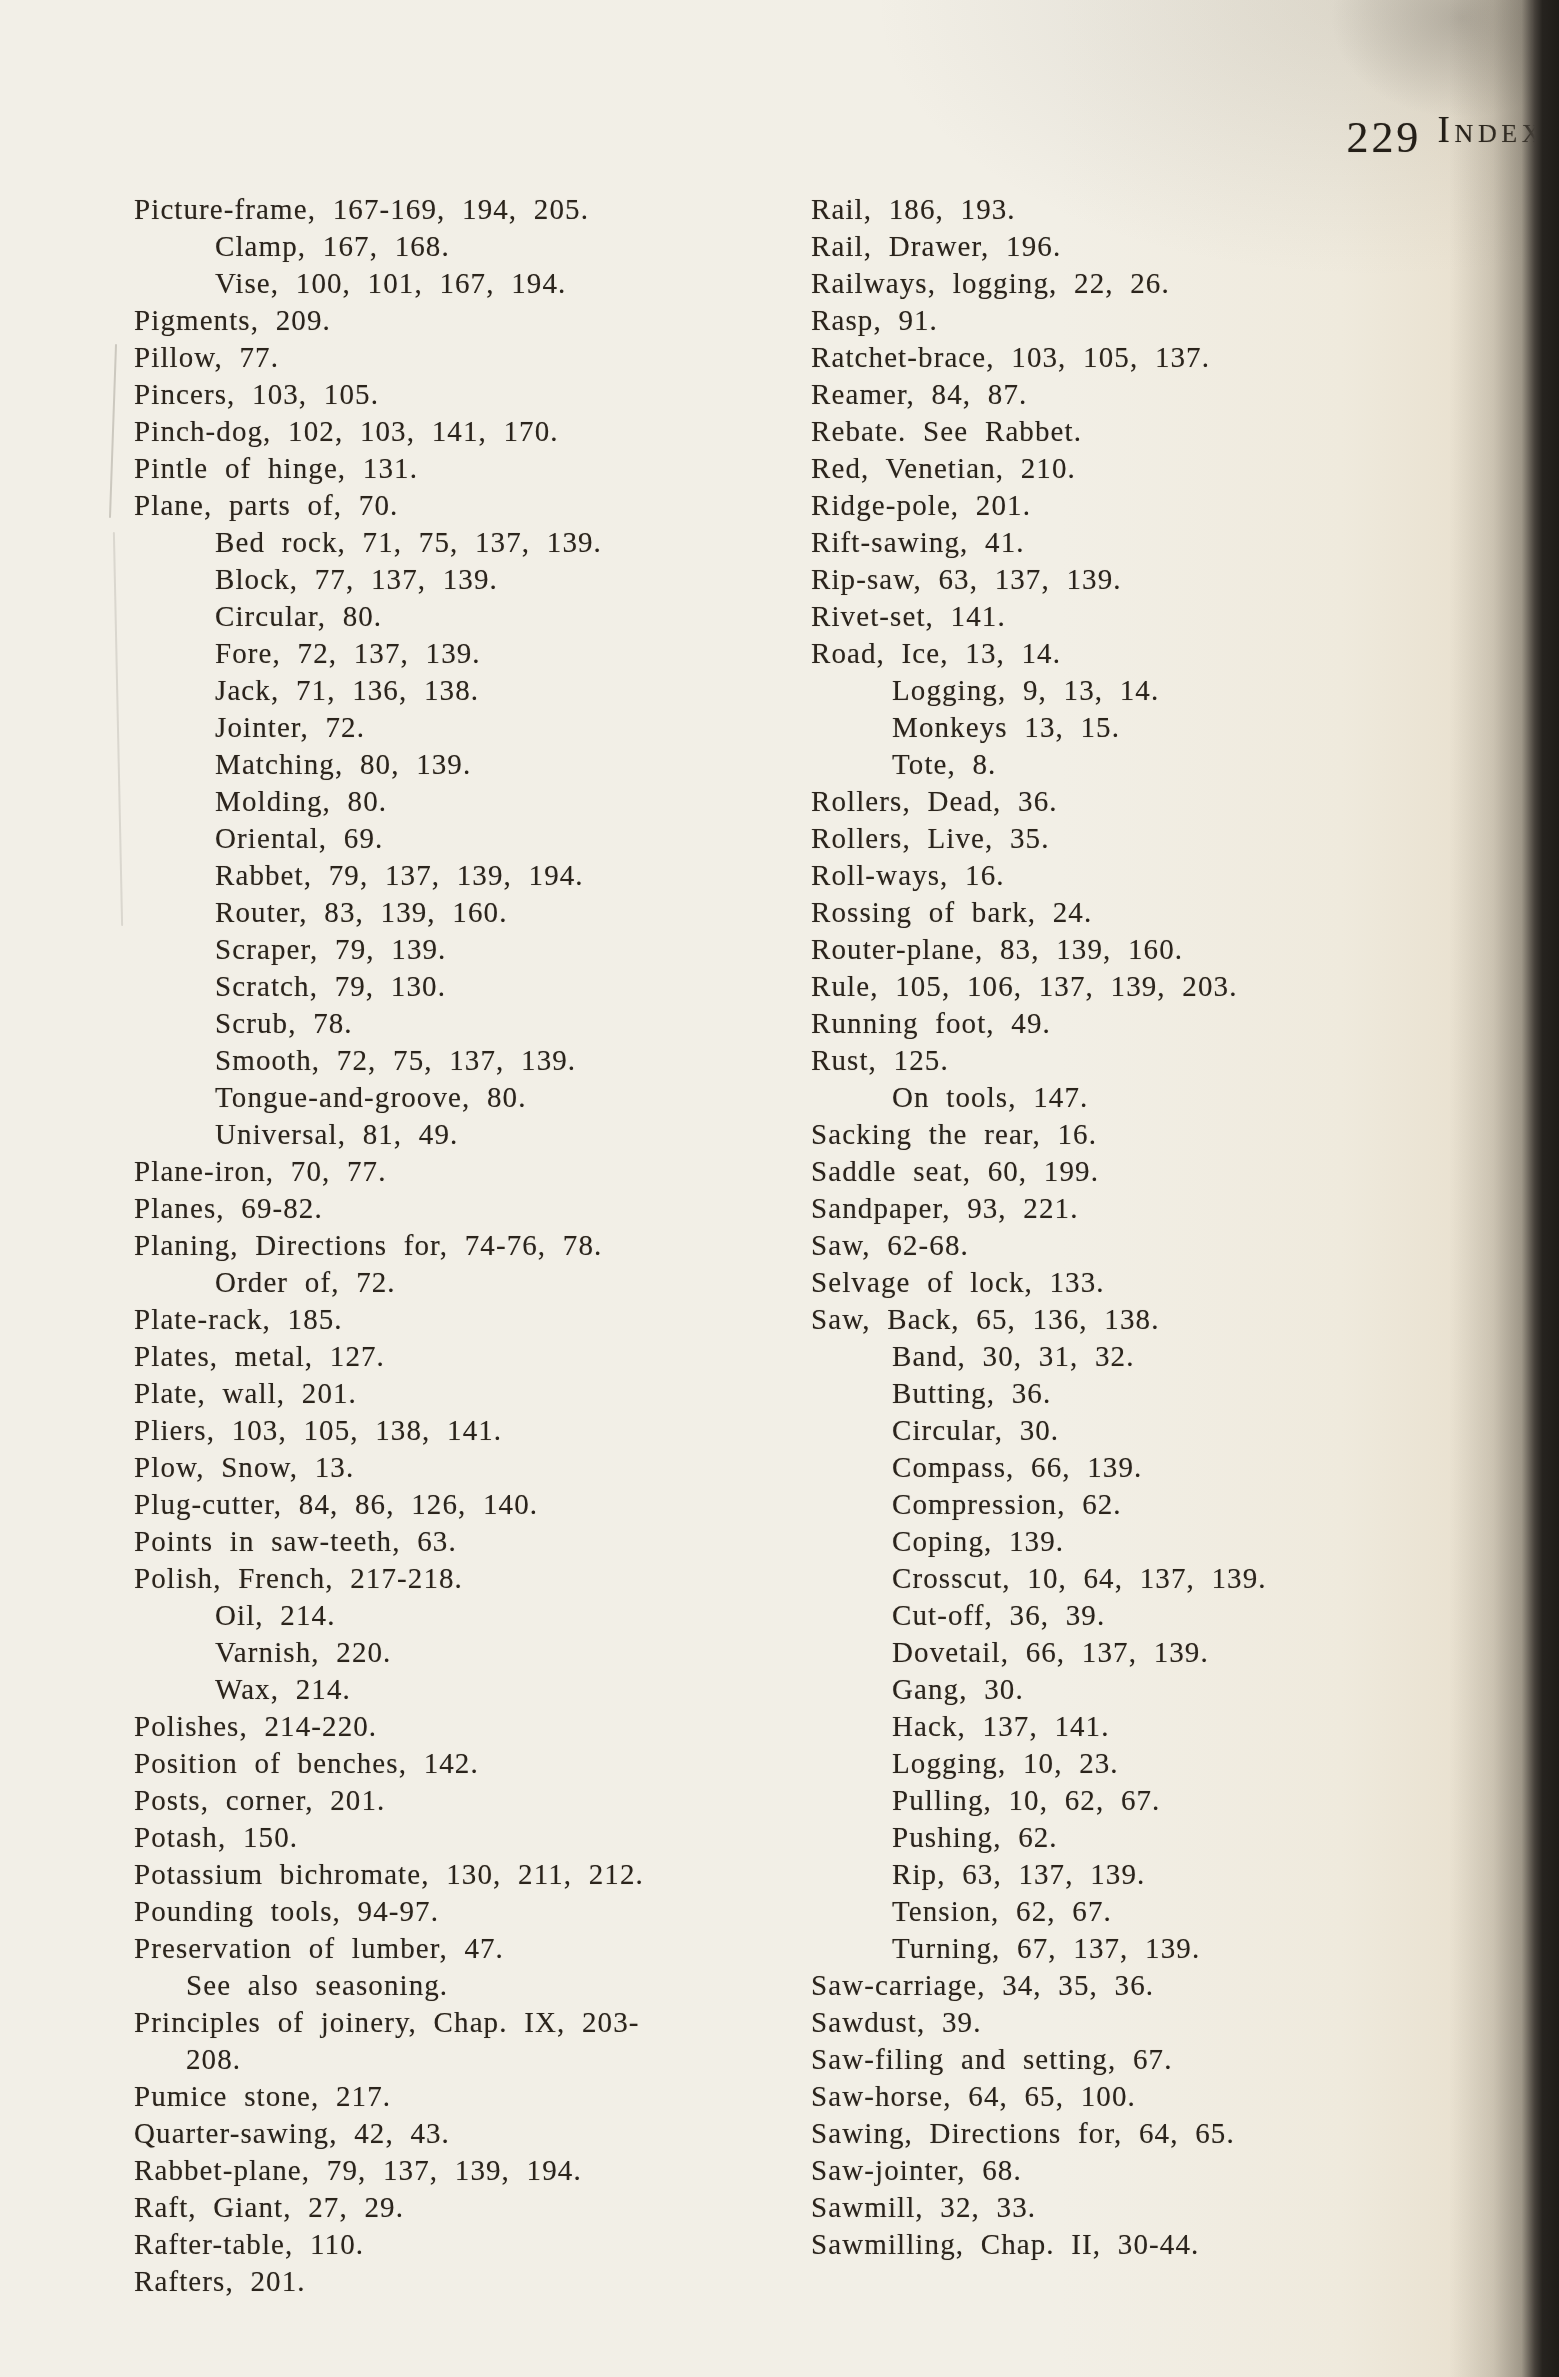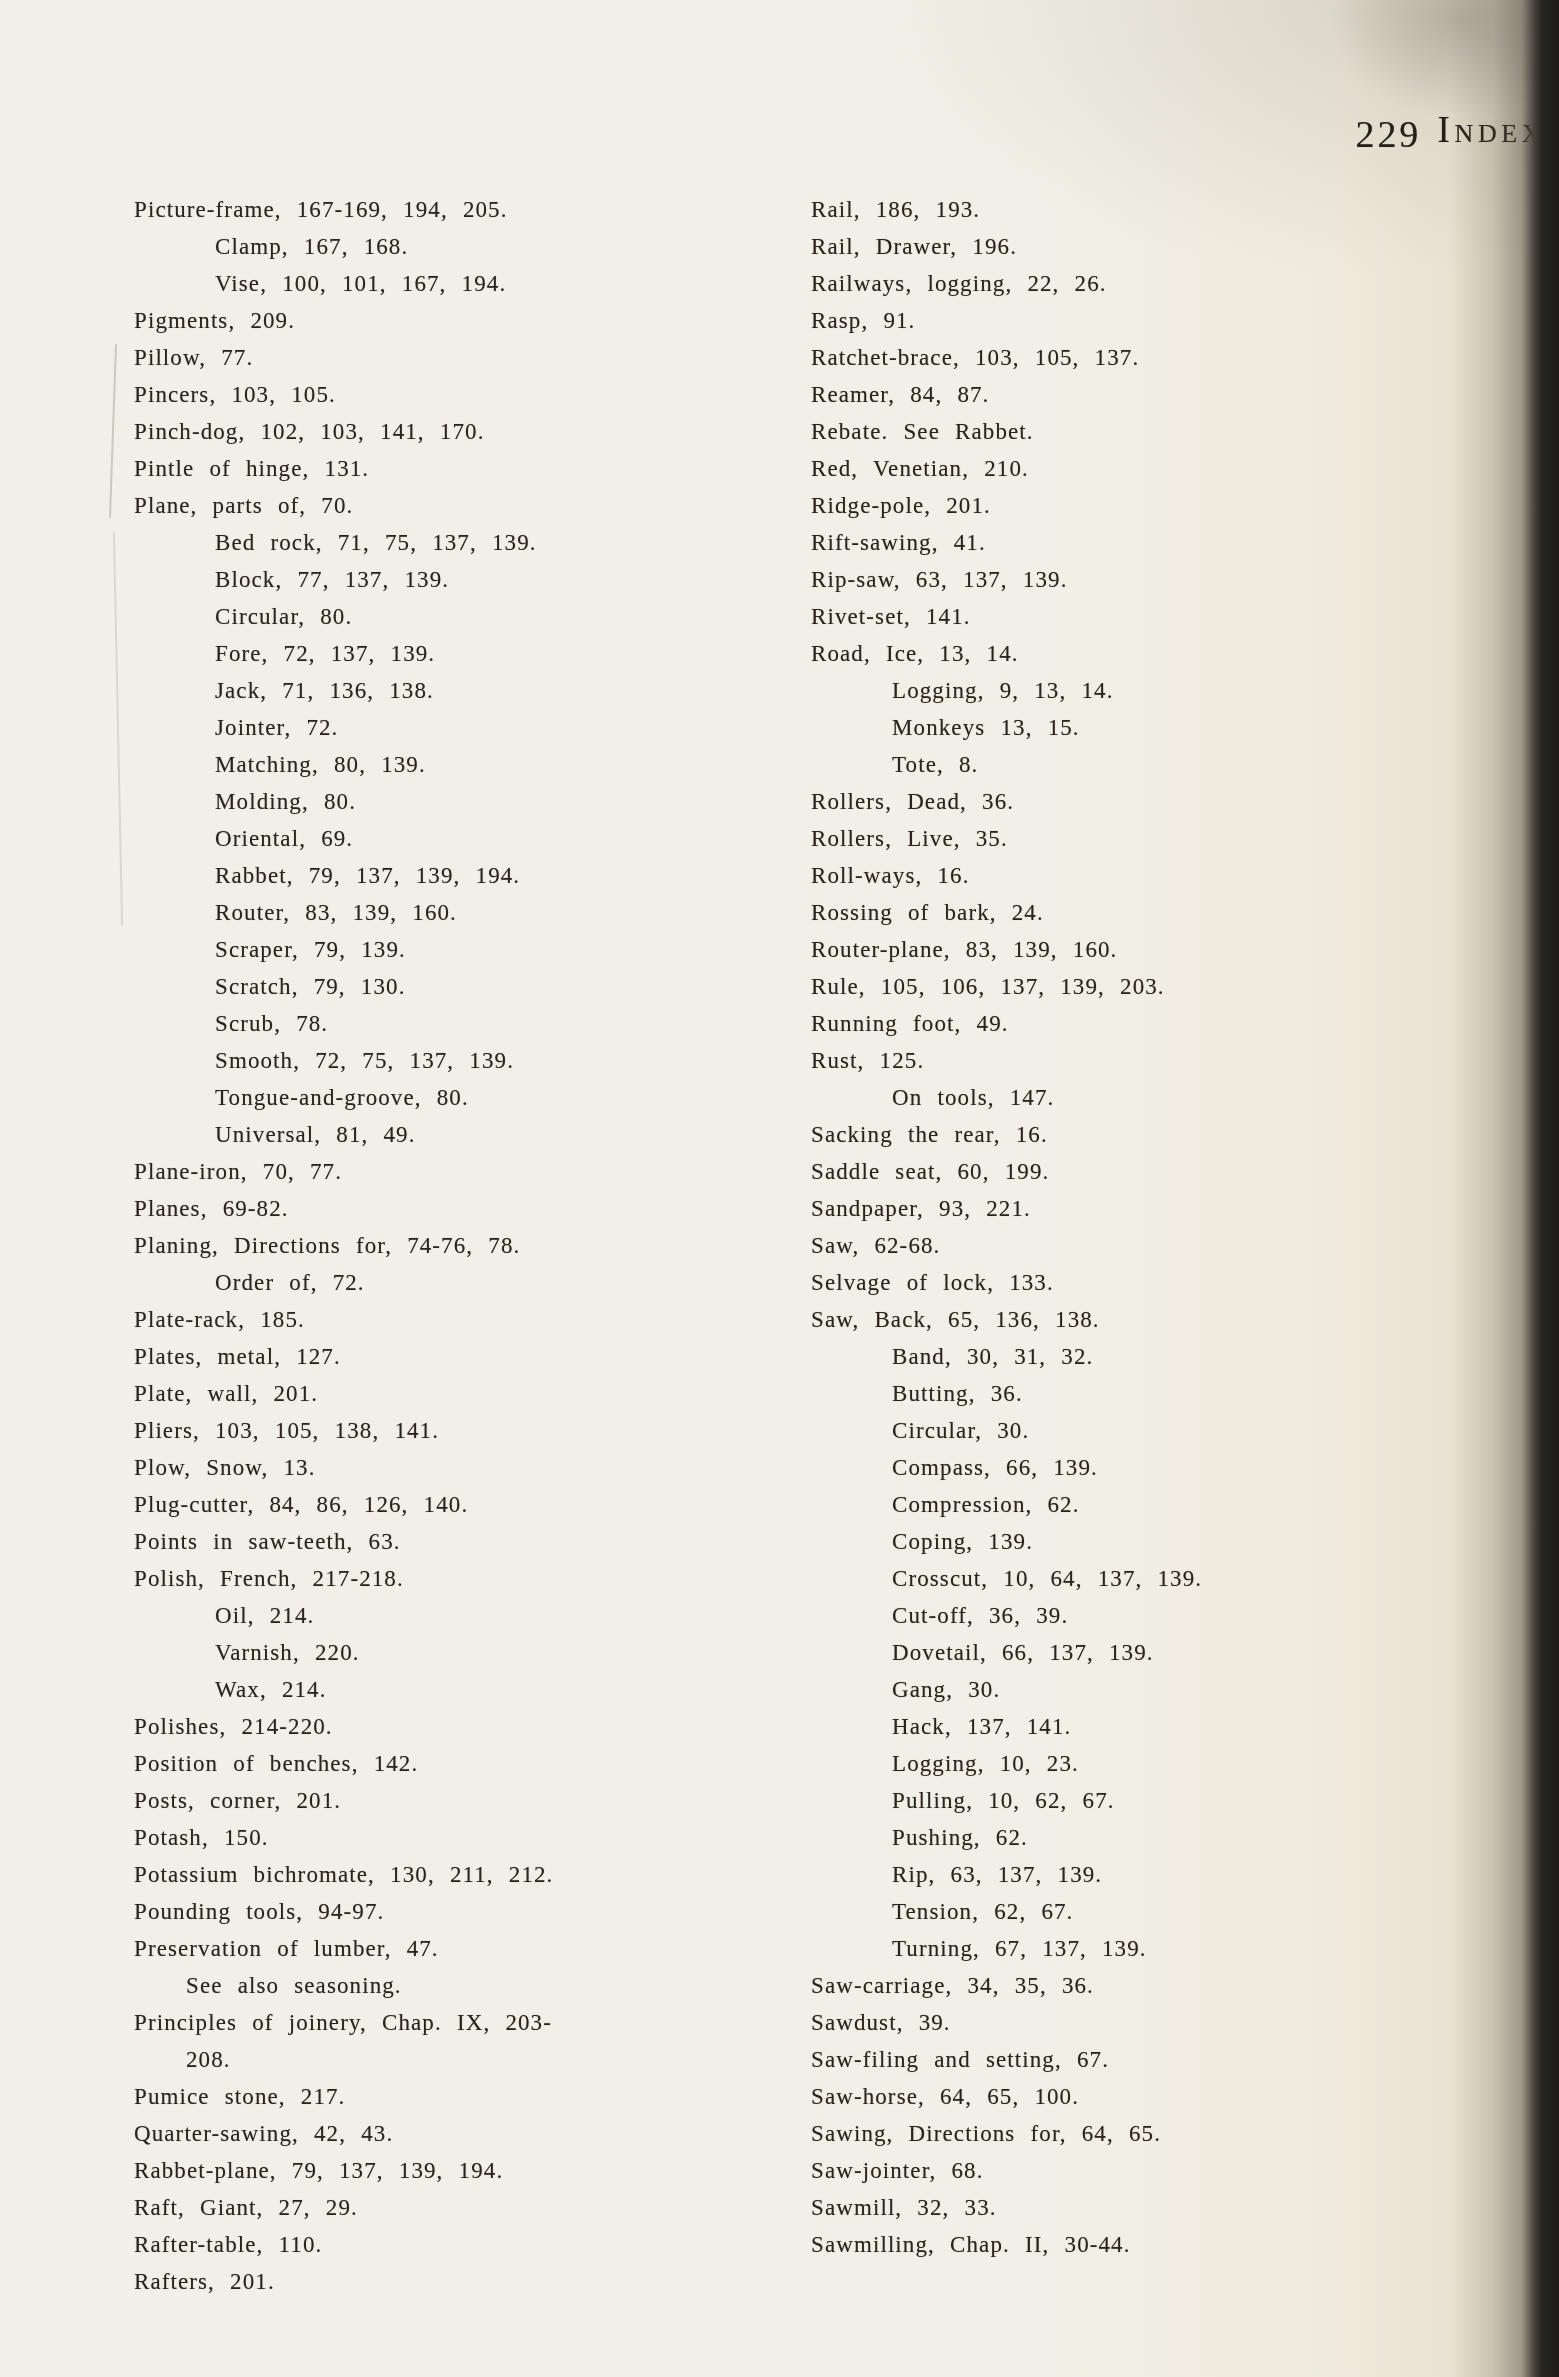--- a/index.html
+++ b/index.html
@@ -22,31 +22,31 @@
     font-variant: small-caps;
     font-size: 37px;
     letter-spacing: 4.6px;
     color: #241f18;
     text-shadow: 0 0 0.9px rgba(36,31,24,0.4);
   }
   .pagenum {
     position: absolute;
     top: 3.7px;
     right: 138px;
-    font-size: 38px;
+    font-size: 44px;
     letter-spacing: 2.8px;
     color: #241f18;
     text-shadow: 0 0 0.9px rgba(36,31,24,0.4);
   }
 
   
   .col {
     position: absolute;
     top: 191px;
-    font-size: 23px;
+    font-size: 29px;
     line-height: 37px;
     letter-spacing: 1.1px;
     word-spacing: 8.3px;
     text-shadow: 0 0 0.9px rgba(43,36,28,0.35);
   }
   .col-left  { left: 134px; width: 633px; }
   .col-right { left: 811px; width: 596px; }
 
   .entry { padding-left: 53px; text-indent: -53px; }
   .entry.i0 { padding-left: 53px; }

